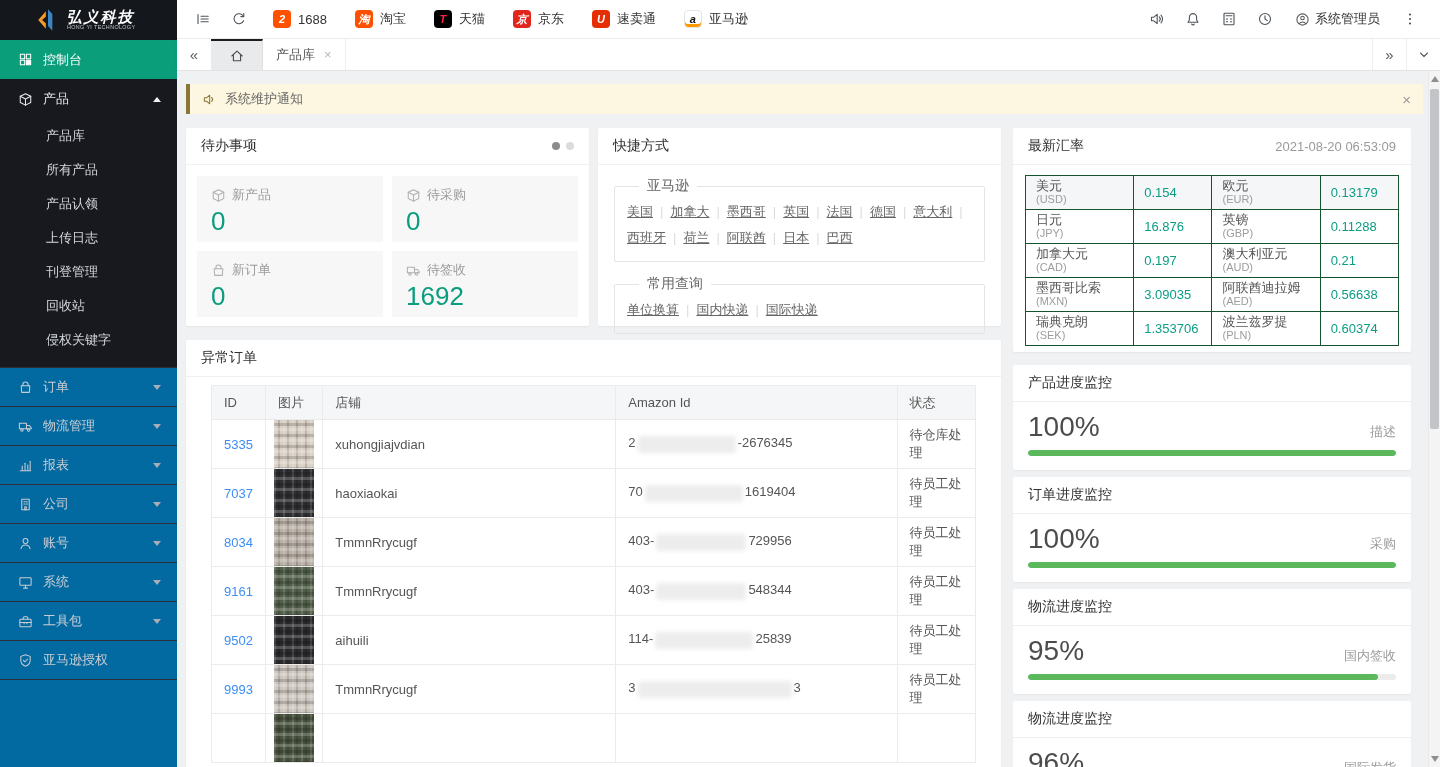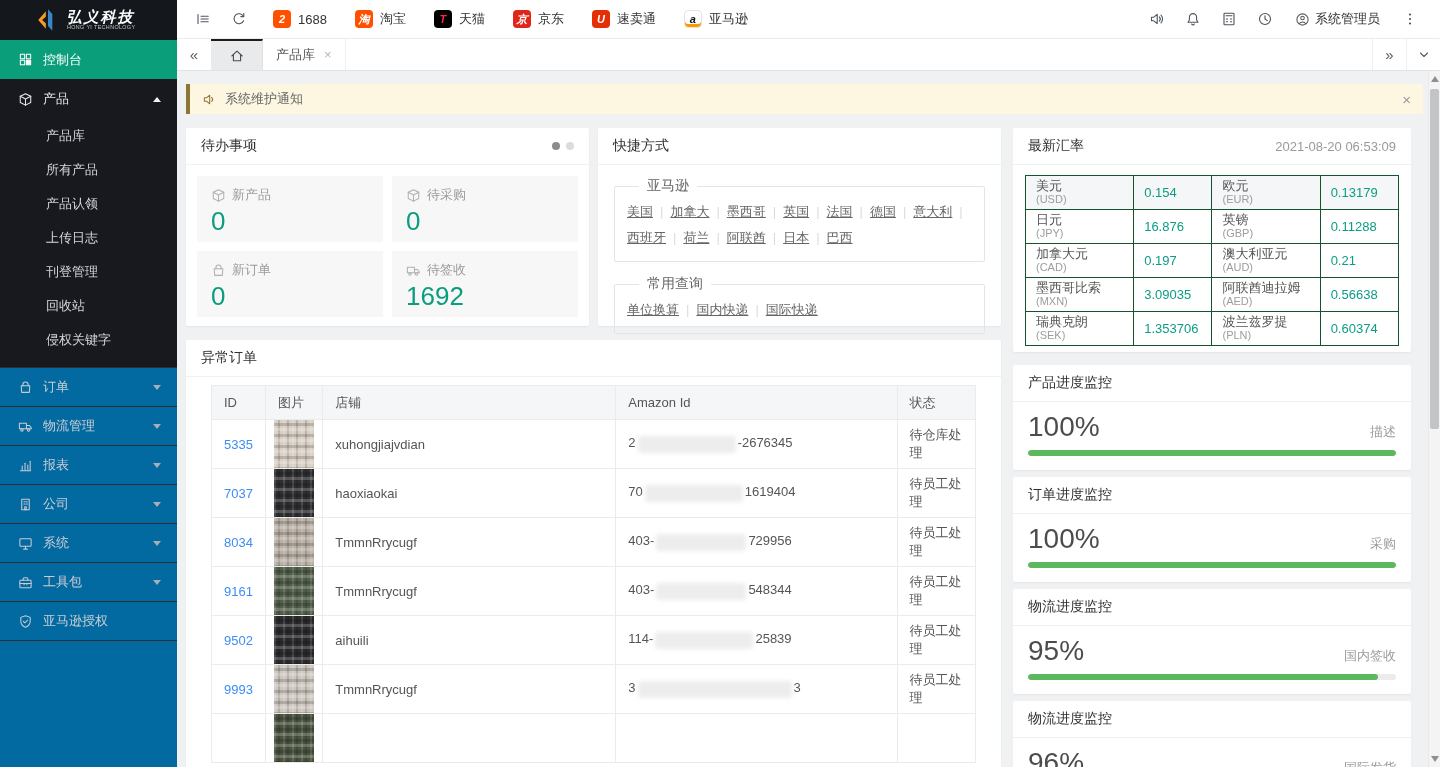--- a/index.html
+++ b/index.html
@@ -229,20 +229,32 @@
         <div class="nav-group">
     <span class="ic ic15 g-ic">
             <svg viewBox="0 0 16 16">
               <g fill="none" stroke="currentColor" stroke-width="1.1" stroke-linecap="round" stroke-linejoin="round">
                 <rect x="4" y="2.5" width="8" height="11"></rect>
                 <path d="M6.3 5 H7.5 M8.8 5 H10 M6.3 7.5 H7.5 M8.8 7.5 H10 M7.2 10.5 H8.8 V13.5 H7.2 Z"></path>
               </g>
             </svg>
           </span>
     <span class="g-label">公司</span>
+    <span class="caret down"></span>
+  </div>
+        <div class="nav-group">
+    <span class="ic ic15 g-ic">
+            <svg viewBox="0 0 16 16">
+              <g fill="none" stroke="currentColor" stroke-width="1.1" stroke-linecap="round" stroke-linejoin="round">
+                <circle cx="8" cy="5.3" r="2.6"></circle>
+                <path d="M3.2 13.5 a4.9 4.9 0 0 1 9.6 0"></path>
+              </g>
+            </svg>
+          </span>
+    <span class="g-label">账号</span>
     <span class="caret down"></span>
   </div>
         <div class="nav-group">
     <span class="ic ic15 g-ic">
             <svg viewBox="0 0 16 16">
               <g fill="none" stroke="currentColor" stroke-width="1.1" stroke-linecap="round" stroke-linejoin="round">
                 <rect x="2" y="3" width="12" height="8" rx="0.8"></rect>
                 <path d="M6 14 H10 M8 11 V14"></path>
               </g>
             </svg>

